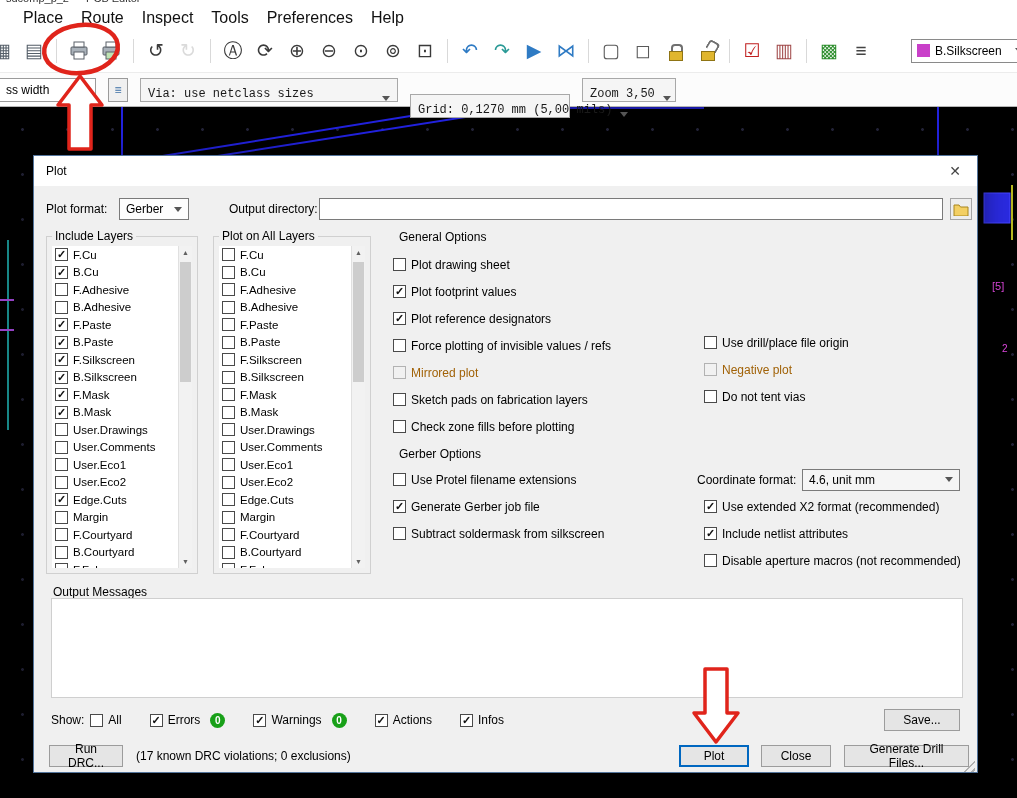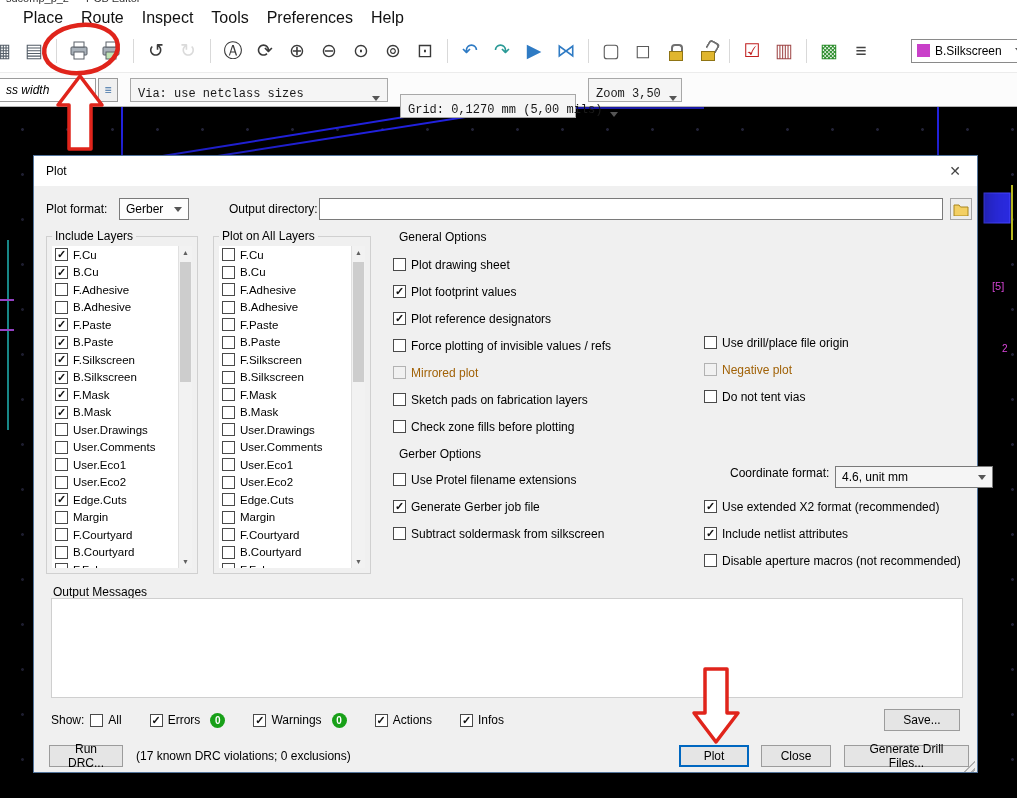--- a/index.html
+++ b/index.html
@@ -29,29 +29,29 @@
   .ico-unlock::before{transform:translate(4px,-3px) rotate(30deg);}
   .ico-lock::after,.ico-unlock::after{content:"";position:absolute;left:3px;top:9px;width:12px;height:8px;
       background:#e0b62e;border:1px solid #8f7414;}
   .layercombo{margin-left:auto;margin-right:-12px;width:118px;height:24px;background:#fff;
       border:1px solid #8a8a8a;display:flex;align-items:center;gap:5px;padding:0 5px;flex:none;}
   .swatch{width:13px;height:13px;background:var(--swatch);flex:none;}
   .lcval{font-size:12px;white-space:nowrap;}
   .caret{width:0;height:0;border-left:4px solid transparent;border-right:4px solid transparent;
       border-top:5px solid #555;margin-left:auto;flex:none;}
   .toolbar2{height:34px;display:flex;align-items:center;gap:12px;background:#fcfcfc;border-top:1px solid #ececec;}
-  .wgroup{display:flex;align-items:center;gap:2px;font-style:italic;}
+  .wgroup{display:flex;align-items:center;gap:12px;}
   .wfrag{width:96px;height:24px;background:#fff;border:1px solid #9a9a9a;border-left:none;
       display:flex;align-items:center;padding:0 6px;gap:4px;}
   .szbtn{width:20px;height:24px;background:#f0f0f0;border:1px solid #9a9a9a;display:flex;align-items:center;
       justify-content:center;color:#3a6ea5;font-weight:bold;}
   .combo2{height:24px;background:#f5f5f5;border:1px solid #a8a8a8;display:flex;align-items:flex-end;
       padding:0 7px;gap:8px;color:#1a1a1a;font-family:Liberation Mono, monospace;}
   .combo2 span:first-child{white-space:nowrap;}
-  .c-via{width:258px;} .c-grid{width:176px;margin-top:32px;} .c-zoom{width:94px;}
+  .c-via{width:258px;} .c-grid{width:160px;margin-top:32px;} .c-zoom{width:94px;}
 
   
   .pcbdots{position:absolute;left:0;top:107px;width:1017px;height:691px;z-index:0;
       background-image:radial-gradient(#232338 1.2px,transparent 1.6px);background-size:45px 45px;}
   .pcbdec{position:absolute;left:0;top:0;z-index:2;}
 
   
   .dialog{position:absolute;left:33px;top:155px;width:945px;height:618px;background:#f0f0f0;
       border:1px solid #54759c;box-shadow:0 8px 28px rgba(0,0,0,.6);z-index:10;}
   .dtitle{height:30px;background:#fff;display:flex;align-items:center;padding-left:12px;}
@@ -93,21 +93,21 @@
 
   .seclbl{position:absolute;font-size:12px;color:#000;white-space:nowrap;}
   .s-go{left:365px;top:44px;} .s-gb{left:365px;top:261px;} .s-om{left:19px;top:399px;}
   .col-gochecks{position:absolute;left:359px;top:65px;width:300px;}
   .col-gocombos{position:absolute;left:665px;top:62px;width:280px;}
   .crow{display:flex;align-items:center;height:27px;}
   .crow .lbl{width:70px;flex:none;}
   .crow .combo{width:76px;flex:none;}
   .col-gorchecks{position:absolute;left:670px;top:143px;width:280px;}
   .col-gbchecks{position:absolute;left:359px;top:280px;width:300px;}
-  .coordrow{position:absolute;left:696px;top:280px;height:27px;display:flex;align-items:flex-start;}
+  .coordrow{position:absolute;left:663px;top:280px;height:27px;display:flex;align-items:center;}
   .coordrow .lbl{width:105px;flex:none;}
   .coordrow .combo{width:158px;background:#f5f5f5;}
   .col-gbrchecks{position:absolute;left:670px;top:307px;width:290px;}
 
   .msgbox{position:absolute;left:17px;top:412px;width:912px;height:100px;background:#fff;border:1px solid #cfcfcf;}
   .showrow{position:absolute;left:17px;right:17px;top:522px;height:24px;display:flex;align-items:center;}
   .filters{display:flex;gap:28px;margin-left:6px;align-items:center;}
   .badge{width:15px;height:15px;border-radius:50%;background:var(--green);color:#fff;font-size:10px;
       font-weight:bold;display:flex;align-items:center;justify-content:center;margin-left:5px;flex:none;}
   .btn{position:static;background:#e5e5e5;border:1px solid #9c9c9c;font-family:inherit;font-size:12px;

